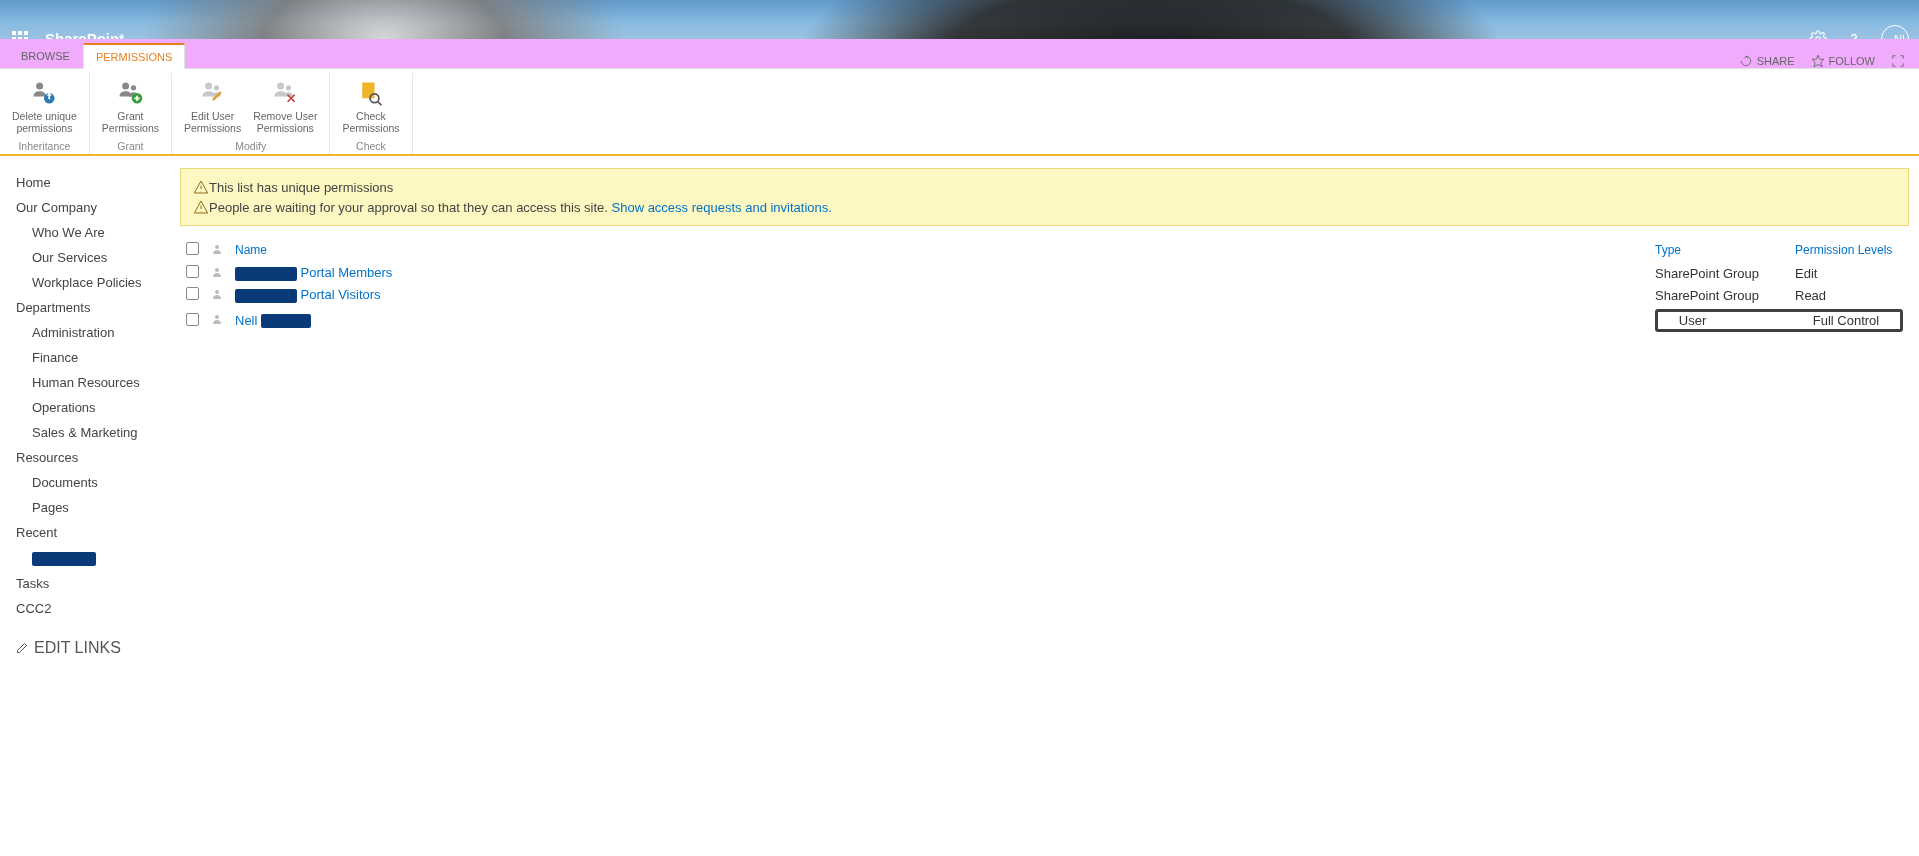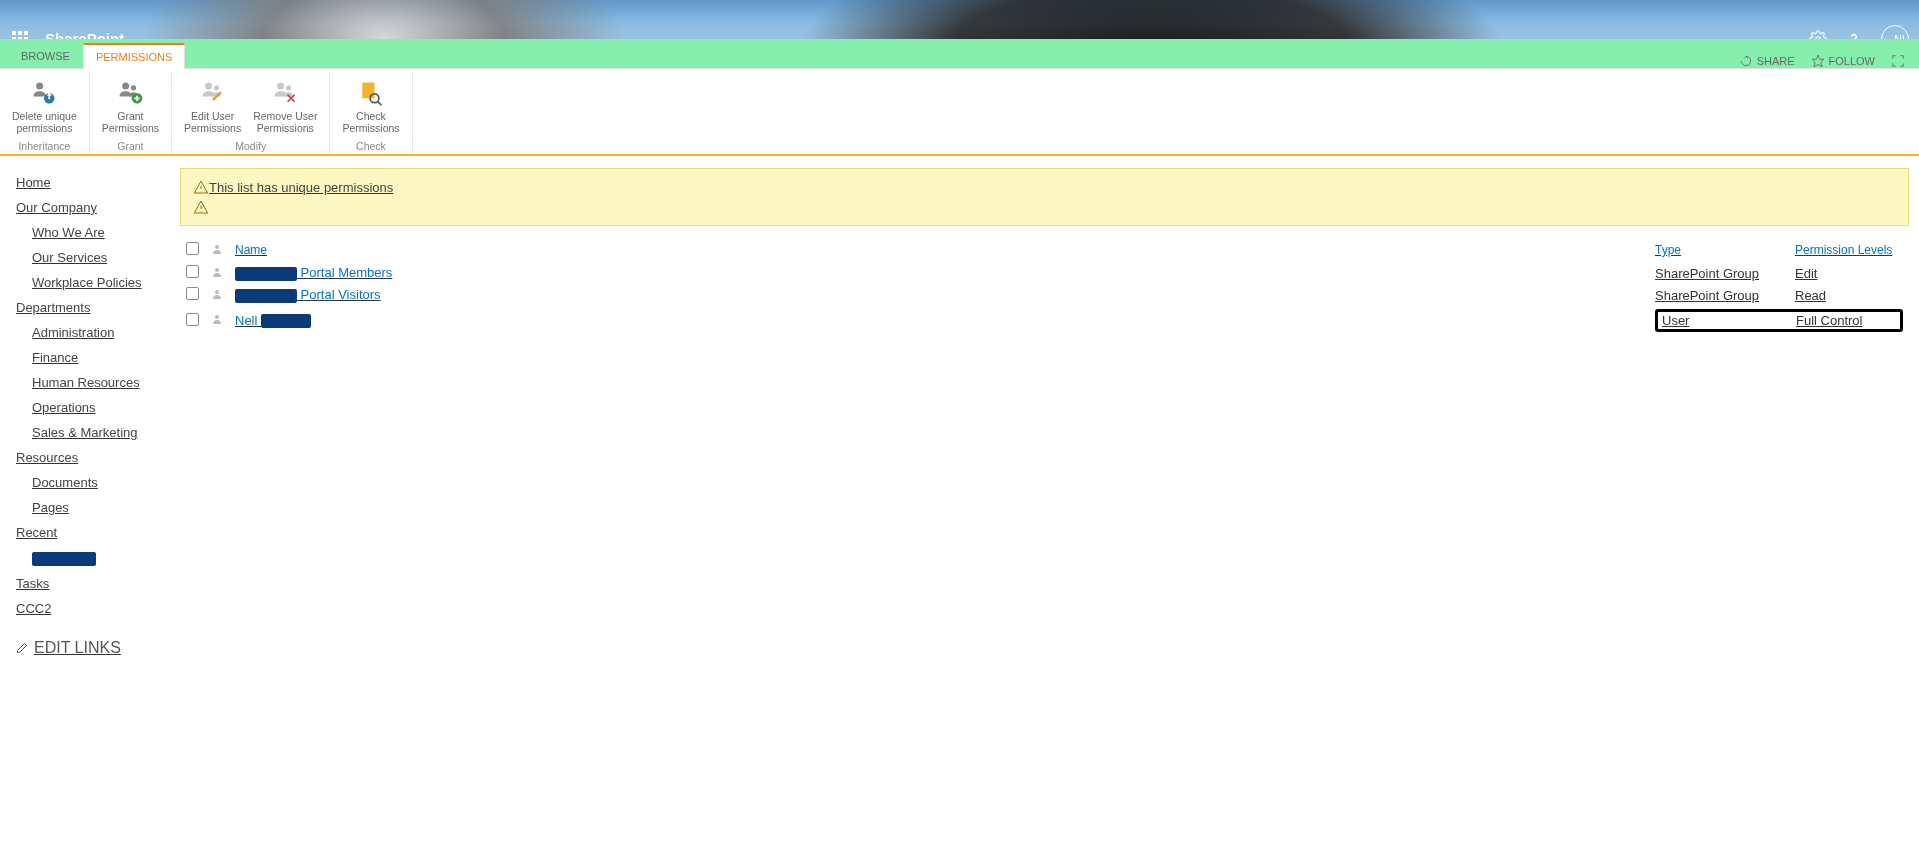--- a/index.html
+++ b/index.html
@@ -30,21 +30,21 @@
 .suite-right { margin-left: auto; padding-right: 10px; gap: 18px; }
 .waffle { width: 39px; height: 39px; display: flex; align-items: center; justify-content: center; cursor: pointer; }
 .waffle svg { width: 16px; height: 16px; }
 .brand { font-size: 15px; font-weight: 600; margin-left: 6px; }
 .suite-icon { cursor: pointer; display: flex; align-items: center; }
 .avatar-circle { width: 28px; height: 28px; border: 1px solid #fff; border-radius: 50%; display: flex; align-items: center; justify-content: flex-end; font-size: 11px; cursor: pointer; }
 
 
 .ribbon-tabs-row {
   height: 30px;
-  background: #86efac;
+  background: #f0abfc;
   border-bottom: 1px solid #e1e1e1;
   display: flex;
   align-items: flex-end;
   padding-left: 8px;
   position: relative;
 }
 .ribbon-tab {
   padding: 6px 12px;
   font-size: 11px;
   color: #666;
@@ -93,21 +93,21 @@
   justify-content: flex-start;
   padding: 2px 6px;
   cursor: pointer;
   min-width: 52px;
 }
 .ribbon-button .icon-slot { height: 32px; display: flex; align-items: center; justify-content: center; }
 .ribbon-button .rb-label { font-size: 10.5px; color: #666; line-height: 1.1; margin-top: 2px; }
 .ribbon-group-label { font-size: 10.5px; color: #888; margin-top: 4px; text-align: center; }
 
 
-.page-body { display: flex; text-decoration: underline; }
+.page-body { display: flex; }
 .left-nav {
   width: 180px;
   padding: 14px 8px 14px 16px;
   font-size: 13px;
 }
 .left-nav .nav-head { color: #444; padding: 5px 0; cursor: pointer; display: block; }
 .left-nav .nav-sub { color: #444; padding: 5px 0 5px 16px; cursor: pointer; display: block; }
 .redact-bar { display: inline-block; background: #0a3b78; height: 14px; border-radius: 2px; vertical-align: middle; }
 .edit-links { display: flex; align-items: center; gap: 6px; color: #555; font-size: 16px; margin-top: 18px; cursor: pointer; }
 
@@ -142,23 +142,24 @@
 .name-link { color: #0072c6; text-decoration: none; }
 input[type="checkbox"].sp-check {
   width: 13px; height: 13px;
   appearance: none;
   border: 1px solid #888;
   border-radius: 2px;
   background: #fff;
   cursor: pointer;
 }
 .highlight-box {
-  border: 3px solid #000000;
+  border: 3px solid #404040;
   border-radius: 3px;
-  padding: 1px 4px;
+  padding: 1px 12px;
+  justify-content: center;
 }
 </style>
 </head>
 <body>
 
 <div class="suite-bar">
   <div class="suite-left">
     <div class="waffle">
       <svg viewBox="0 0 16 16">
         <rect x="0" y="0" width="4" height="4" fill="#fff"></rect>
@@ -337,20 +338,23 @@
             <path d="M12 3L2 21h20L12 3z"></path>
             <path d="M12 10v5M12 18v.5"></path>
           </svg>
         <span>This list has unique permissions</span>
       </div>
       <div class="notif-line">
         <svg class="warn-icon" width="16" height="16" viewBox="0 0 24 24" fill="none" stroke="#8a6d1a" stroke-width="1.5">
             <path d="M12 3L2 21h20L12 3z"></path>
             <path d="M12 10v5M12 18v.5"></path>
           </svg>
+        <span>
+          <span>People are waiting for your approval so that they can access this site. </span><a href="#">Show access requests and invitations.</a>
+        </span>
       </div>
     </div>
 
     <table class="perm-table">
       <colgroup>
         <col class="col-check">
           <col class="col-icon">
           <col class="col-name">
           <col class="col-type">
           <col class="col-level">

